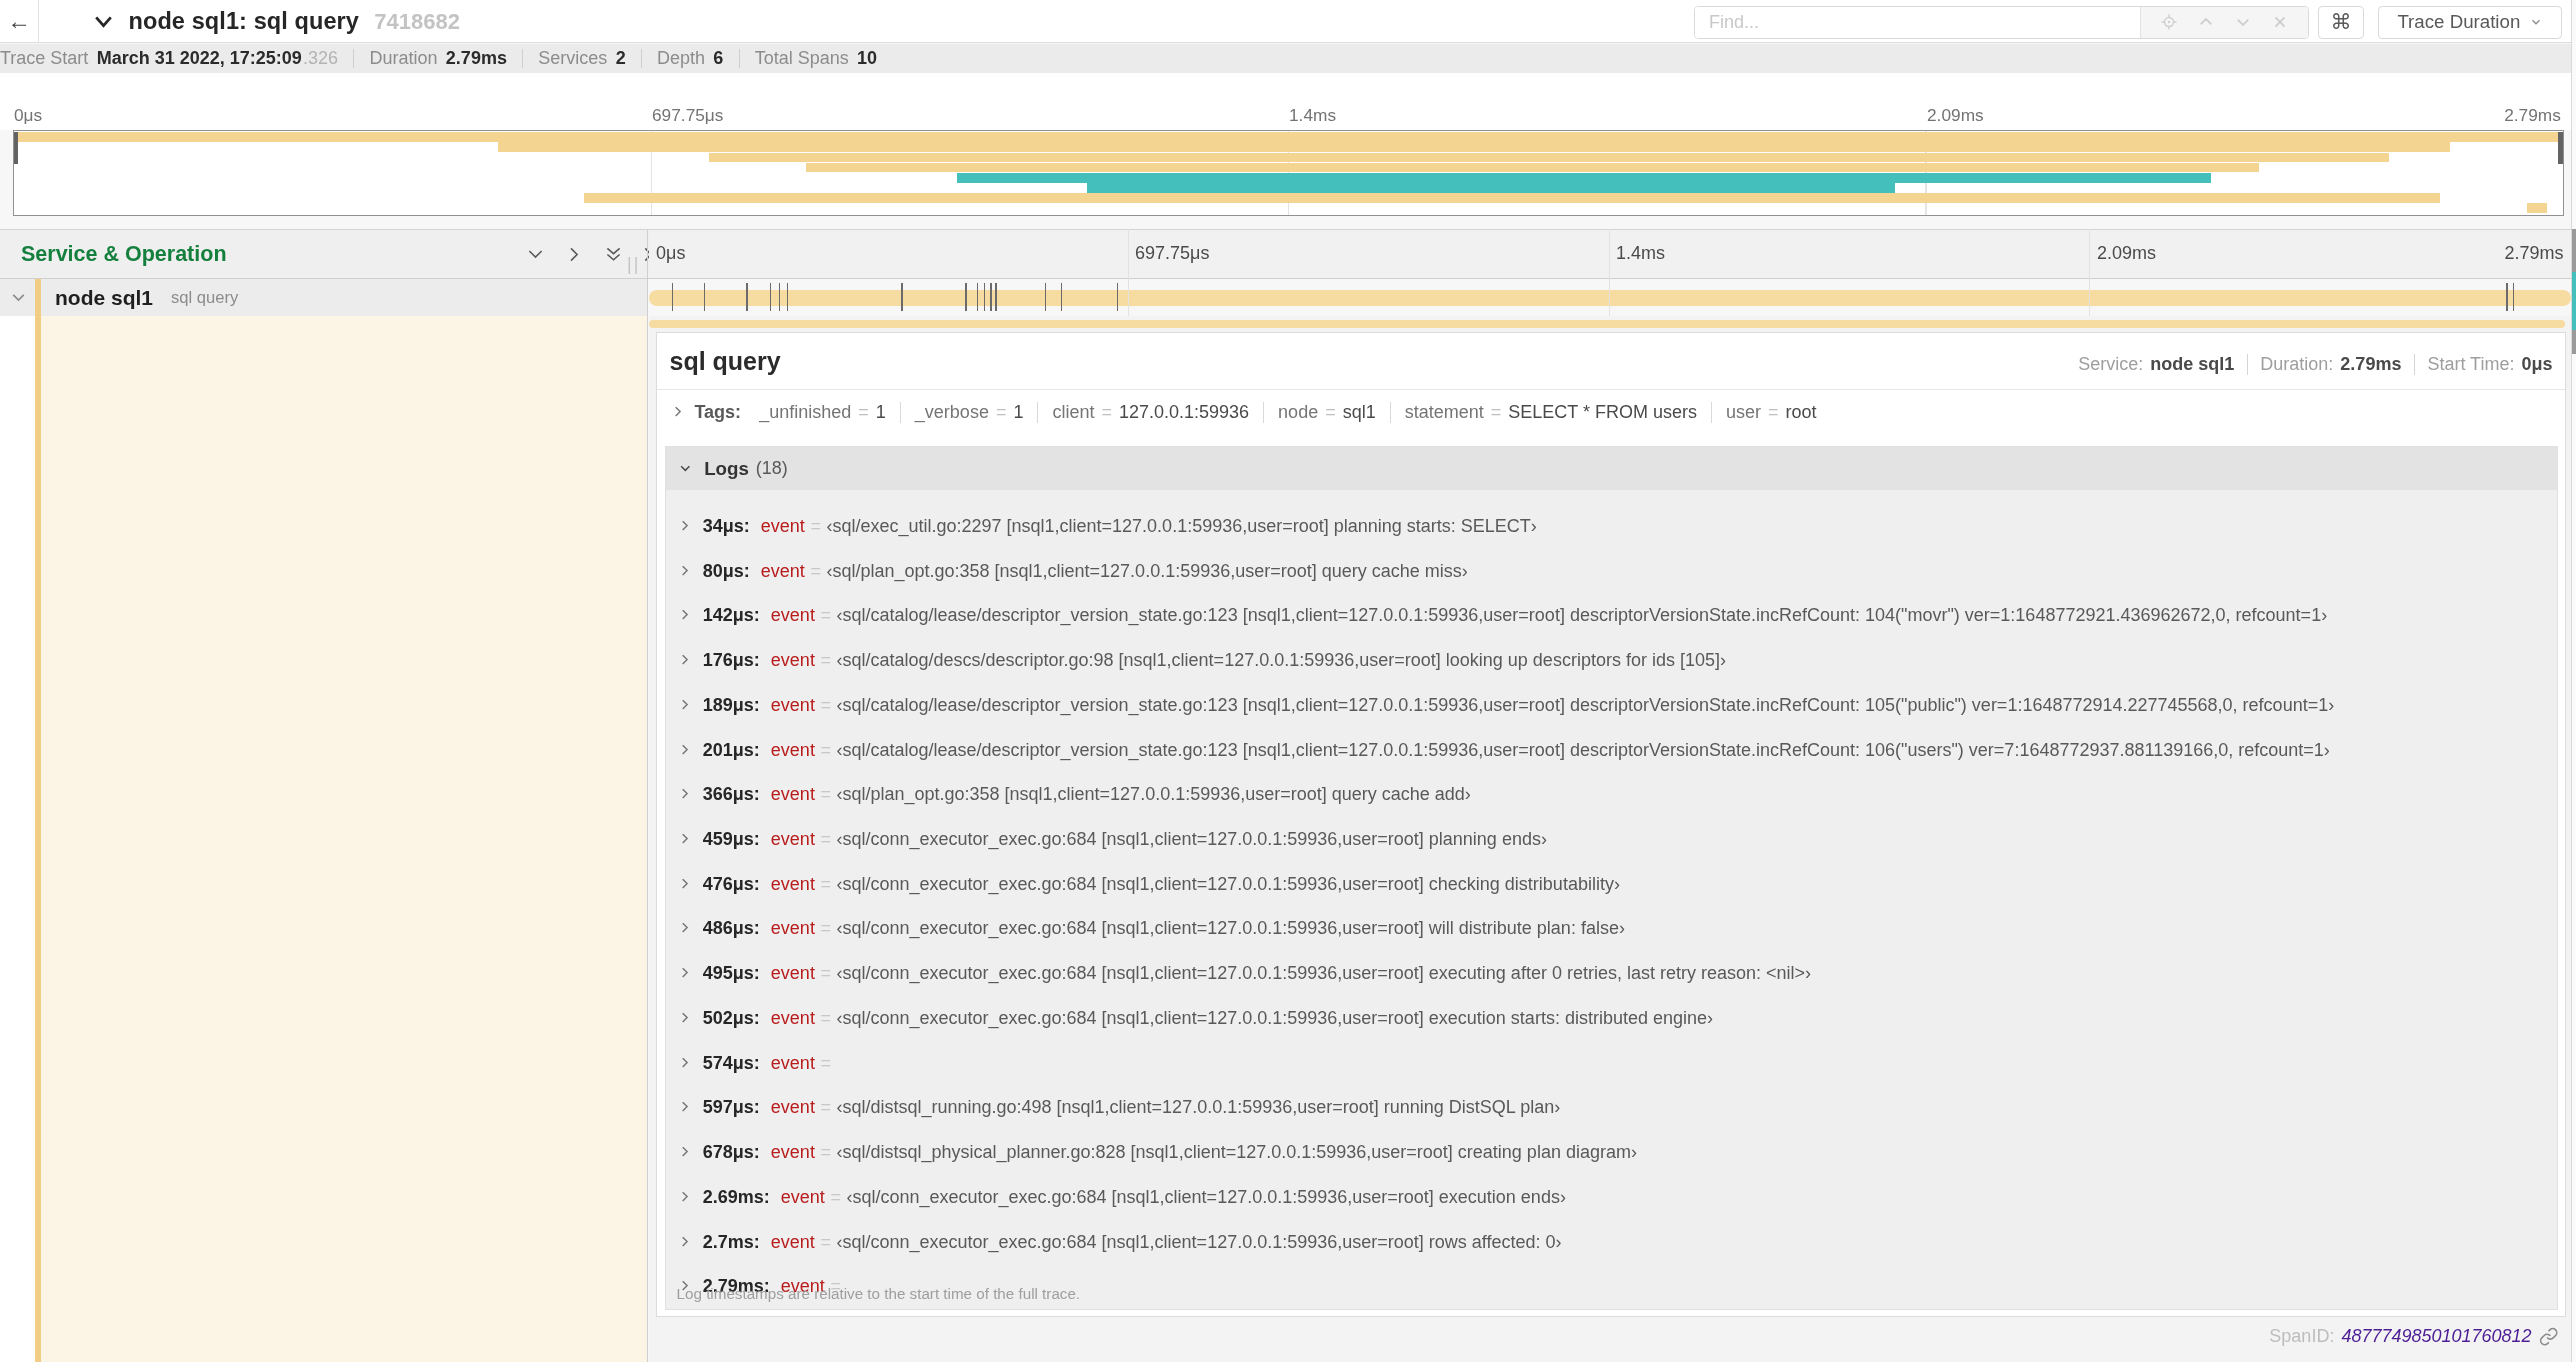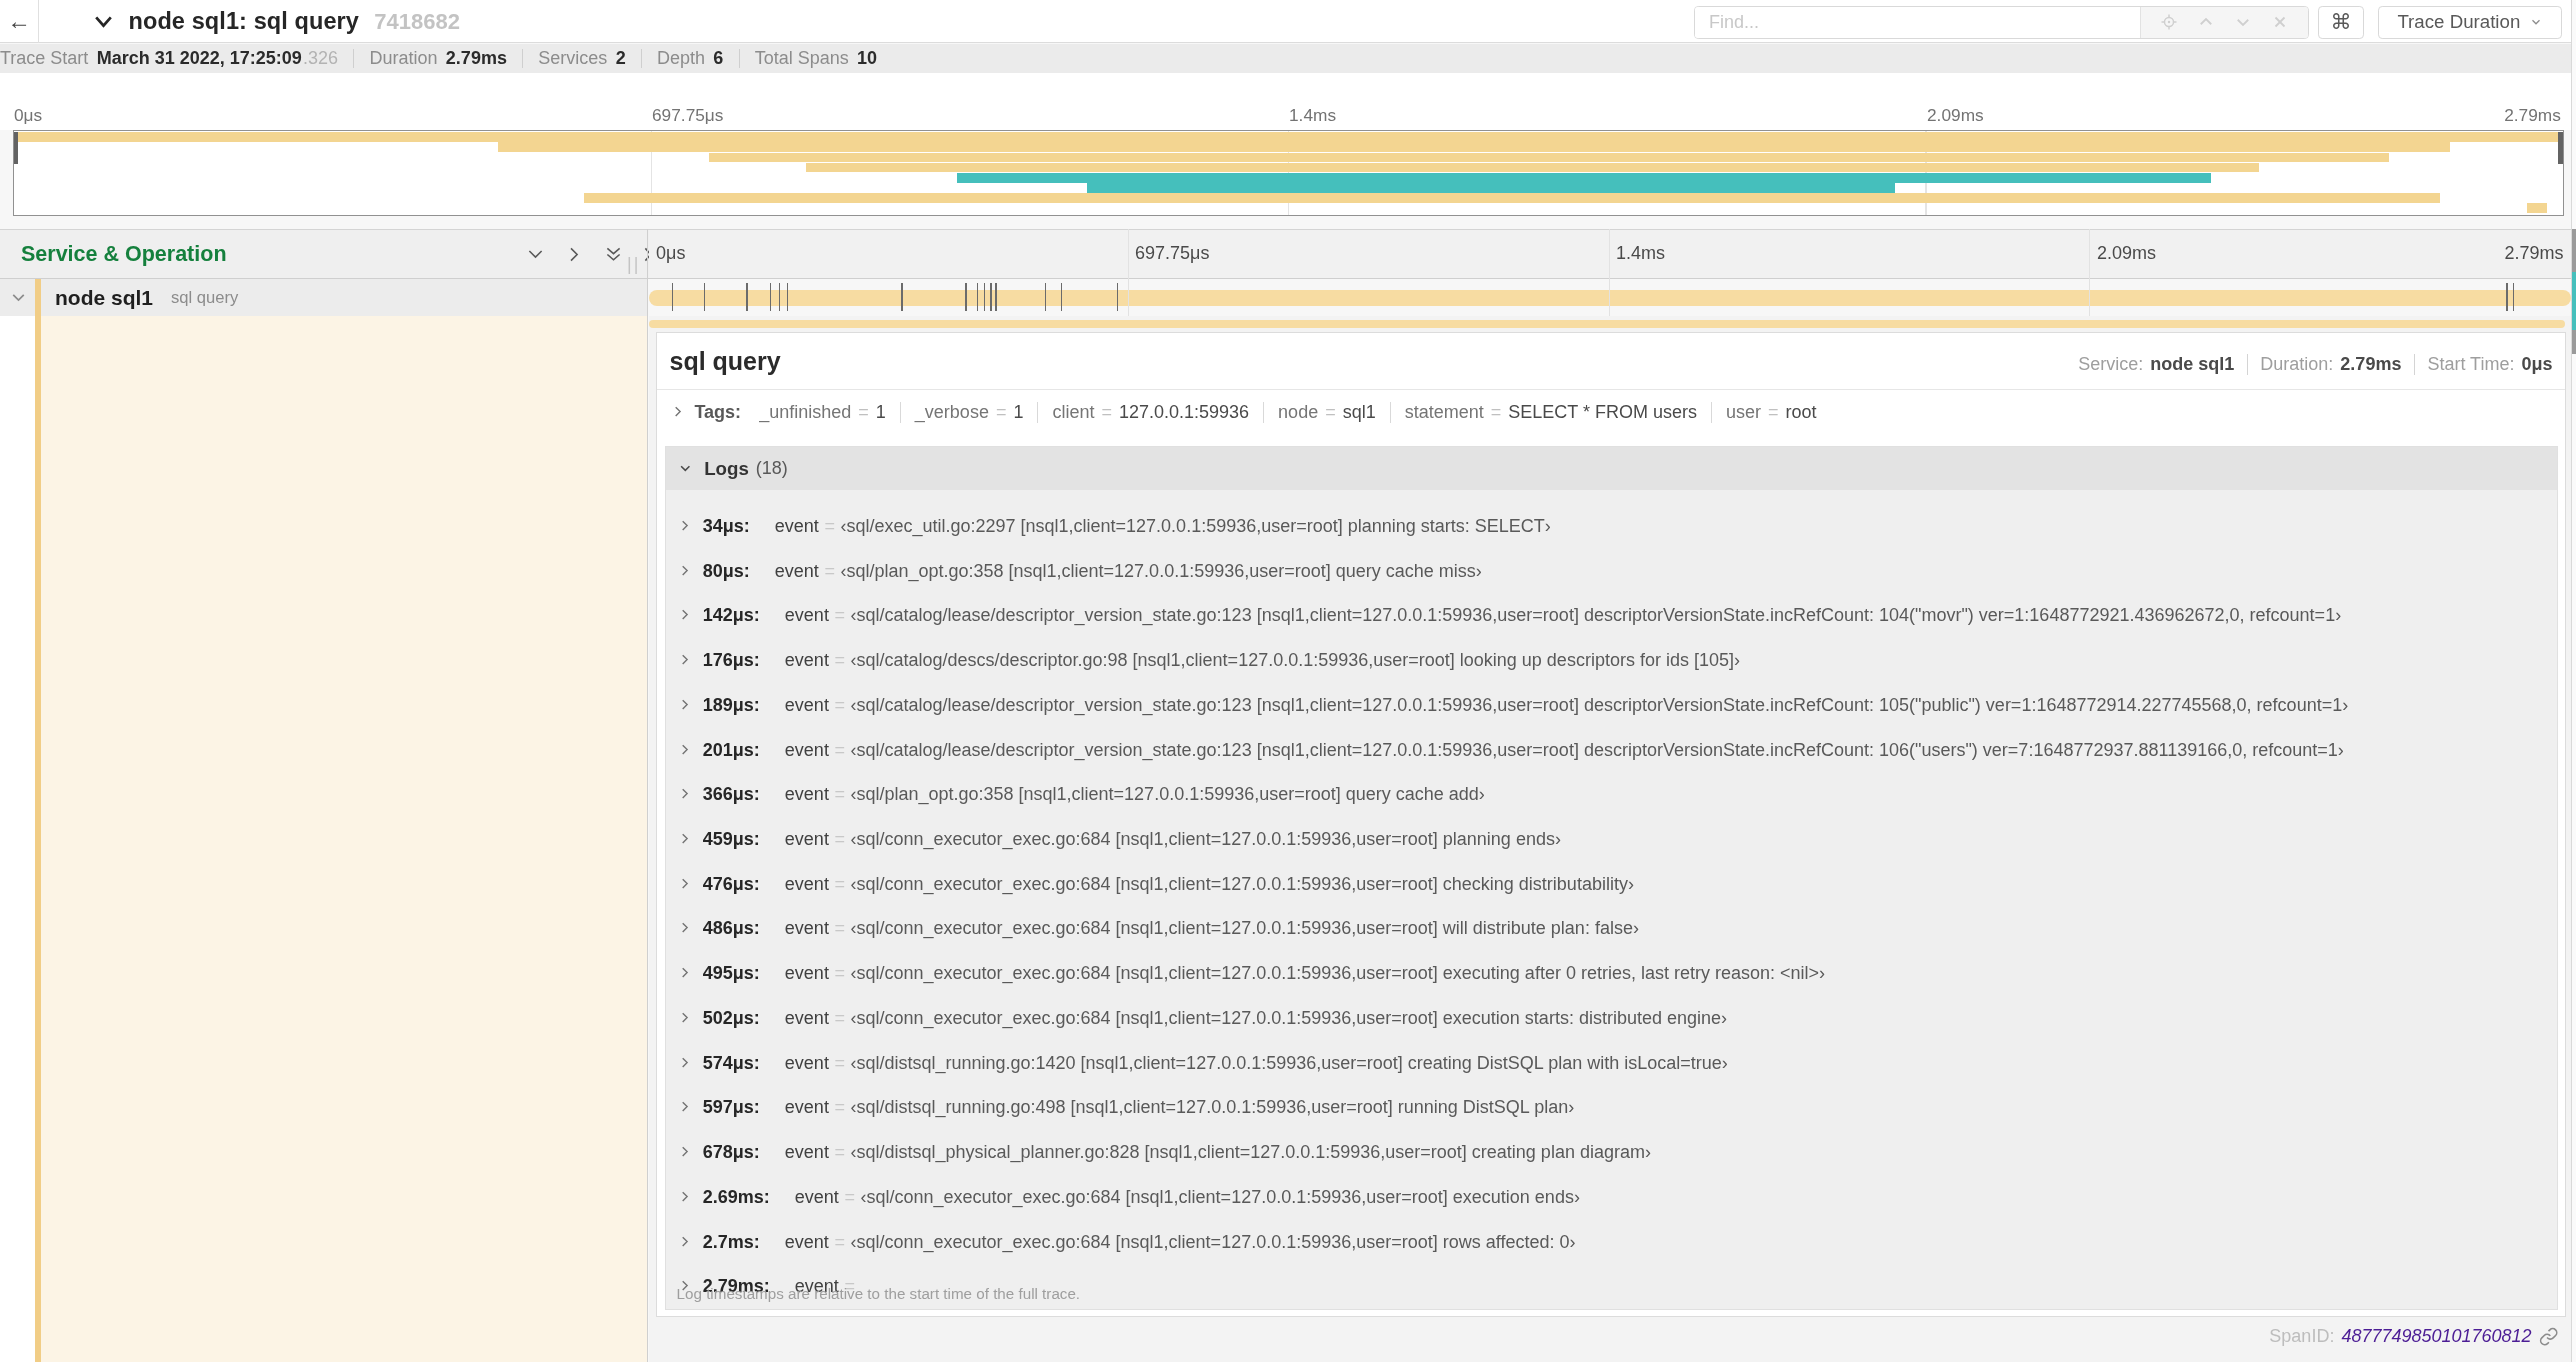--- a/index.html
+++ b/index.html
@@ -90,21 +90,21 @@
 
   .logsbox { position:absolute; left:7.6px; top:113px; width:1893px; height:864px; background:#efefef; border:0.7px solid #e0e0e0; }
   .logs-head { height:43px; background:#e3e3e3; display:flex; align-items:center; cursor:pointer; }
   .logs-head .lchev { width:16.6px; height:16.6px; color:#4a4a4a; margin-left:11px; }
   .logs-title { font-size:18.7px; font-weight:bold; color:#333; margin-left:11px; }
   .logs-count { font-size:18px; color:#595959; margin-left:7px; }
   .logrows { position:absolute; left:0; top:43px; right:0; bottom:28px; }
   .logrow { position:absolute; left:0; right:0; height:44px; display:flex; align-items:center; font-size:18px; cursor:pointer; }
   .logrow .rchev { width:15.2px; height:15.2px; color:#737373; margin-left:11px; flex:0 0 auto; }
   .logrow .ltime { font-weight:bold; color:#262626; margin-left:11px; white-space:nowrap; }
-  .logrow .lkey { color:#404040; margin-left:25px; }
+  .logrow .lkey { color:#b91c1c; margin-left:11px; }
   .logrow .leq { color:#c8c8c8; margin:0 5.5px; }
   .logrow .lval { color:#595959; white-space:nowrap; }
   .logs-foot { position:absolute; left:11px; bottom:7px; font-size:15.2px; color:#9e9e9e; }
 
   .spanid-row { position:absolute; right:18px; top:1326px; display:flex; align-items:center; gap:7px; font-size:18px; }
   .spanid-lb { color:#bdbdbd; }
   .spanid-vl { color:#4c1d95;font-style:italic; }
   .link-icn { width:19.4px; height:19.4px; color:#8c8c8c; cursor:pointer; }
 
   
@@ -491,21 +491,20 @@
       <span class="lval">‹sql/conn_executor_exec.go:684 [nsql1,client=127.0.0.1:59936,user=root] execution starts: distributed engine›</span>
     </div>
 
     <div class="logrow" style="top: 551px;">
       <svg class="rchev" viewBox="0 0 24 24" fill="none" stroke="currentColor" stroke-width="2.2">
               <polyline points="9 5 16 12 9 19"></polyline>
             </svg>
       <span class="ltime">574μs:</span>
       <span class="lkey">event</span>
       <span class="leq">=</span>
-      <span class="lval">‹sql/distsql_running.go:1420 [nsql1,client=127.0.0.1:59936,user=root] creating DistSQL plan with isLocal=true›</span>
     </div>
 
     <div class="logrow" style="top: 595px;">
       <svg class="rchev" viewBox="0 0 24 24" fill="none" stroke="currentColor" stroke-width="2.2">
               <polyline points="9 5 16 12 9 19"></polyline>
             </svg>
       <span class="ltime">597μs:</span>
       <span class="lkey">event</span>
       <span class="leq">=</span>
       <span class="lval">‹sql/distsql_running.go:498 [nsql1,client=127.0.0.1:59936,user=root] running DistSQL plan›</span>

